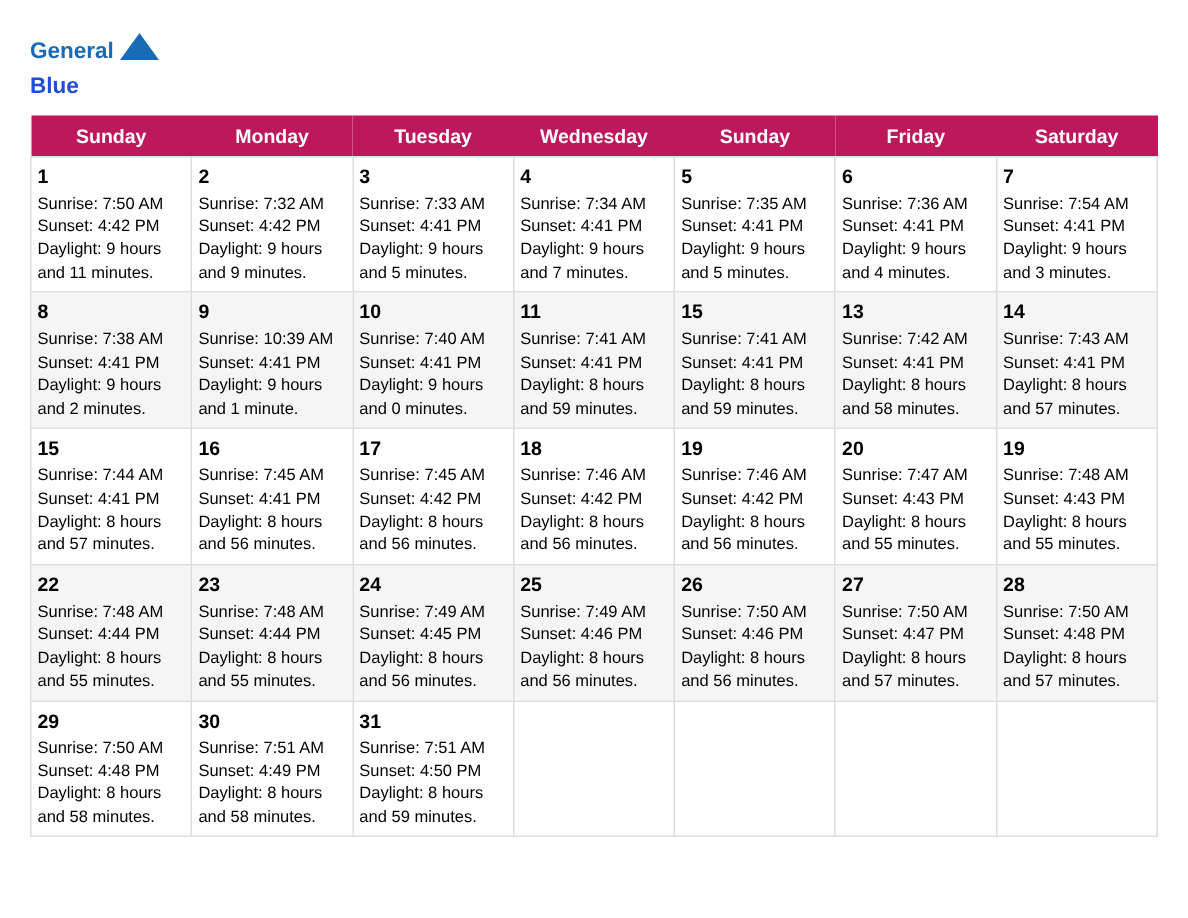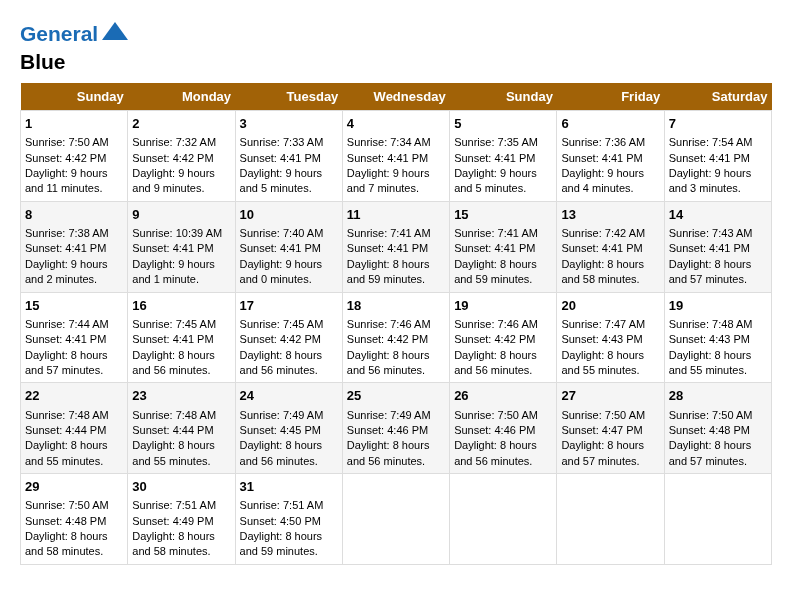--- a/index.html
+++ b/index.html
@@ -14,21 +14,21 @@
       display: flex;
       justify-content: space-between;
       align-items: flex-start;
       margin-bottom: 10px;
     }
     .logo {
       display: flex;
       align-items: center;
     }
     .logo-text {
-      font-size: 21px;
+      font-size: 15px;
       font-weight: bold;
       color: #333;
       line-height: 1.1;
     }
     .logo-text span {
       color: #1a6bb5;
     }
     .logo-icon {
       width: 30px;
       height: 30px;
@@ -45,24 +45,24 @@
     .location {
       font-size: 16px;
       color: #555;
     }
     table {
       width: 100%;
       border-collapse: collapse;
       font-size: 11px;
     }
     th {
-      background-color: #a16207;
+      background-color: #be185d;
       color: #fff;
       padding: 6px 4px;
-      text-align: right;
+      text-align: center;
       font-size: 13px;
       font-weight: bold;
     }
     td {
       vertical-align: top;
       padding: 4px 4px;
       border: 1px solid #ddd;
       background: #fff;
       width: 14.28%;
       min-height: 80px;
@@ -80,21 +80,21 @@
   </style>
 </head>
 <body>
 
 <div class="header">
   <div class="logo">
     <div>
       <div class="logo-text">
         <span>General</span><svg class="logo-icon" viewBox="0 0 30 30" style="display:inline-block;vertical-align:middle;margin-left:2px">
             <polygon points="15,2 28,20 2,20" fill="#1a6bb5"></polygon>
-          </svg><br><span style="color:#000000">Blue</span>
+          </svg><br><span style="color:#1d4ed8">Blue</span>
       </div>
     </div>
   </div>
   <div class="title-area">
     <div class="month-title"></div>
     <div class="location"></div>
   </div>
 </div>
 
 <table>

